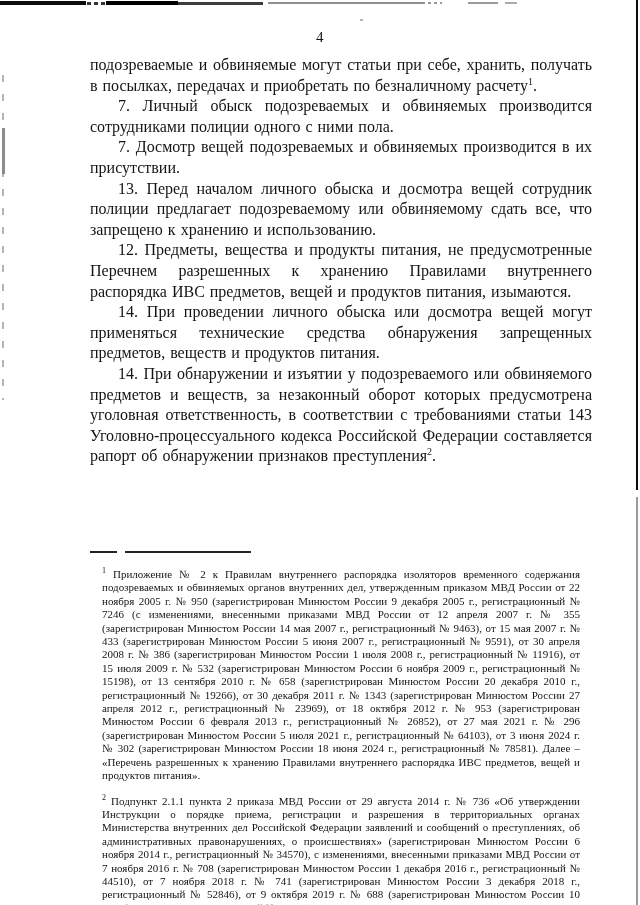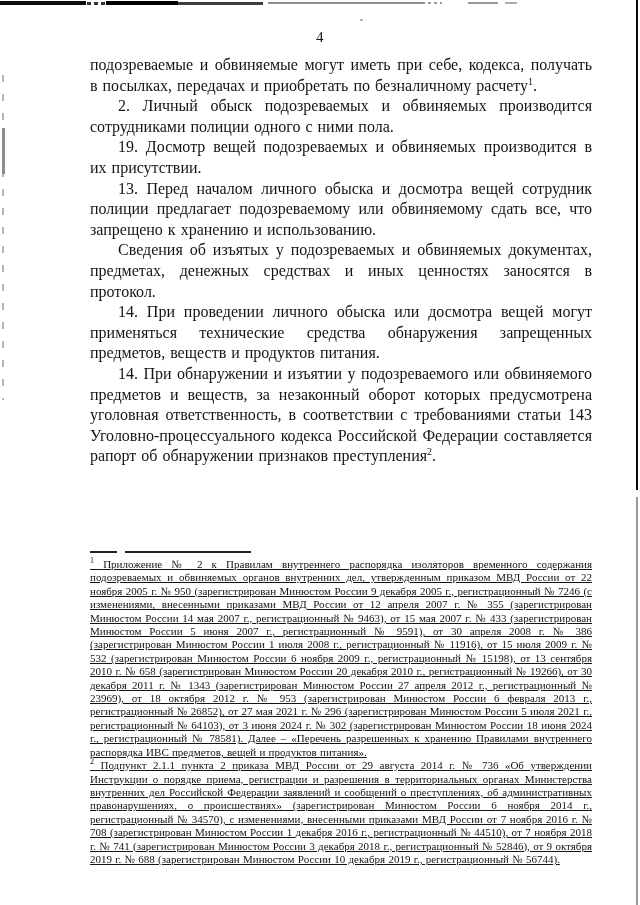--- a/index.html
+++ b/index.html
@@ -46,21 +46,21 @@
   .body-text p.no-indent { text-indent: 0; }
   sup.fn-ref { font-size: 10px; line-height: 0; vertical-align: super; }
   
   .footnotes {
     position: absolute; left: 90px; top: 548px; width: 502px;
     font-size: 11px; line-height: 13.4px; text-align: justify;
   }
   .fn-rule { height: 8px; position: relative; margin-bottom: 2px; }
   .fn-rule .seg1 { position: absolute; left: 0; top: 3px; width: 27px; height: 1.6px; background: #222; }
   .fn-rule .seg2 { position: absolute; left: 35px; top: 3px; width: 126px; height: 1.6px; background: #222; }
-  .footnotes p { margin: 0; word-spacing: .5px; text-decoration: underline; }
+  .footnotes p { margin: 12px; word-spacing: .5px; }
   .footnotes sup { font-size: 8px; line-height: 0; }
 </style>
 </head>
 <body>
 
 <div class="page">
 
   <div class="art top-s1"></div>
   <div class="art top-s2"></div>
   <div class="art top-s3"></div>
@@ -71,25 +71,25 @@
   <div class="art top-s8"></div>
   <div class="art right-black"></div>
   <div class="art right-gray"></div>
   <div class="art left-dashes"></div>
   <div class="art left-solid"></div>
   <div class="art speck"></div>
 
   <div class="page-num">4</div>
 
   <div class="body-text">
-    <p class="no-indent"><span>подозреваемые и обвиняемые могут иметь при себе, кодекса, получать в посылках, передачах и приобретать по безналичному расчету</span><sup class="fn-ref">1</sup><span>.</span></p>
-    <p>2. Личный обыск подозреваемых и обвиняемых производится сотрудниками полиции одного с ними пола.</p>
-    <p>19. Досмотр вещей подозреваемых и обвиняемых производится в их присутствии.</p>
+    <p class="no-indent"><span>подозреваемые и обвиняемые могут статьи при себе, хранить, получать в посылках, передачах и приобретать по безналичному расчету</span><sup class="fn-ref">1</sup><span>.</span></p>
+    <p>7. Личный обыск подозреваемых и обвиняемых производится сотрудниками полиции одного с ними пола.</p>
+    <p>7. Досмотр вещей подозреваемых и обвиняемых производится в их присутствии.</p>
     <p>13. Перед началом личного обыска и досмотра вещей сотрудник полиции предлагает подозреваемому или обвиняемому сдать все, что запрещено к хранению и использованию.</p>
-    <p>Сведения об изъятых у подозреваемых и обвиняемых документах, предметах, денежных средствах и иных ценностях заносятся в протокол.</p>
+    <p>12. Предметы, вещества и продукты питания, не предусмотренные Перечнем разрешенных к хранению Правилами внутреннего распорядка ИВС предметов, вещей и продуктов питания, изымаются.</p>
     <p>14. При проведении личного обыска или досмотра вещей могут применяться технические средства обнаружения запрещенных предметов, веществ и продуктов питания.</p>
     <p><span>14. При обнаружении и изъятии у подозреваемого или обвиняемого предметов и веществ, за незаконный оборот которых предусмотрена уголовная ответственность, в соответствии с требованиями статьи 143 Уголовно-процессуального кодекса Российской Федерации составляется рапорт об обнаружении признаков преступления</span><sup class="fn-ref">2</sup><span>.</span></p>
   </div>
 
   <div class="footnotes">
     <div class="fn-rule">
       <span class="seg1"></span>
       <span class="seg2"></span>
     </div>
     <p><sup>1</sup> <span>Приложение № 2 к Правилам внутреннего распорядка изоляторов временного содержания подозреваемых и обвиняемых органов внутренних дел, утвержденным приказом МВД России от 22 ноября 2005 г. № 950 (зарегистрирован Минюстом России 9 декабря 2005 г., регистрационный № 7246 (с изменениями, внесенными приказами МВД России от 12 апреля 2007 г. № 355 (зарегистрирован Минюстом России 14 мая 2007 г., регистрационный № 9463), от 15 мая 2007 г. № 433 (зарегистрирован Минюстом России 5 июня 2007 г., регистрационный № 9591), от 30 апреля 2008 г. № 386 (зарегистрирован Минюстом России 1 июля 2008 г., регистрационный № 11916), от 15 июля 2009 г. № 532 (зарегистрирован Минюстом России 6 ноября 2009 г., регистрационный № 15198), от 13 сентября 2010 г. № 658 (зарегистрирован Минюстом России 20 декабря 2010 г., регистрационный № 19266), от 30 декабря 2011 г. № 1343 (зарегистрирован Минюстом России 27 апреля 2012 г., регистрационный № 23969), от 18 октября 2012 г. № 953 (зарегистрирован Минюстом России 6 февраля 2013 г., регистрационный № 26852), от 27 мая 2021 г. № 296 (зарегистрирован Минюстом России 5 июля 2021 г., регистрационный № 64103), от 3 июня 2024 г. № 302 (зарегистрирован Минюстом России 18 июня 2024 г., регистрационный № 78581). Далее – «Перечень разрешенных к хранению Правилами внутреннего распорядка ИВС предметов, вещей и продуктов питания».</span></p>

